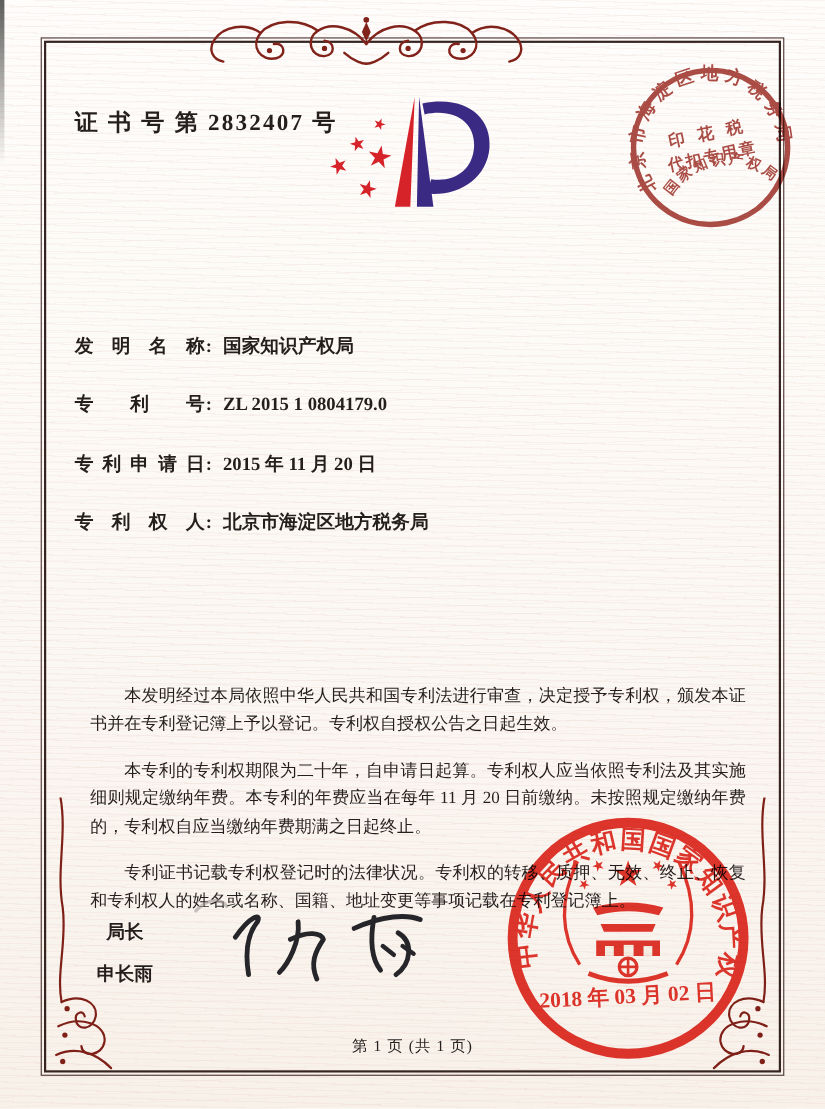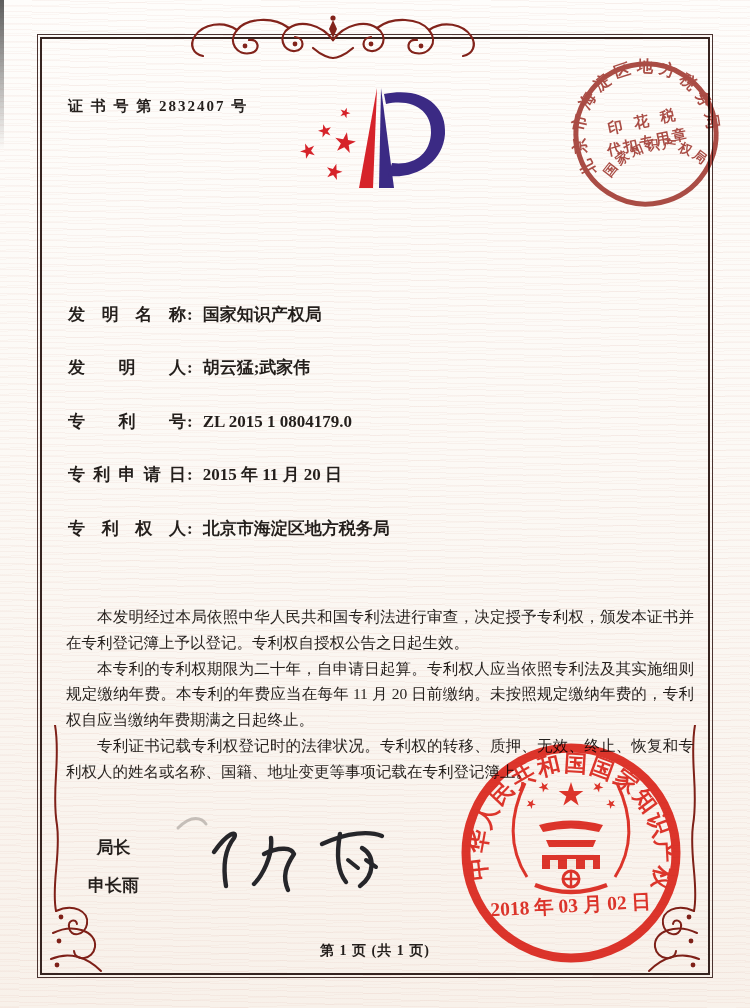--- a/index.html
+++ b/index.html
@@ -14,35 +14,35 @@
       repeating-linear-gradient(1.5deg, rgba(214,158,148,0.10) 0 1px, rgba(255,255,255,0) 1px 6px),
       repeating-linear-gradient(-2deg, rgba(224,186,172,0.09) 0 1px, rgba(255,255,255,0) 1px 9px);
   }
   .scan-edge{position:absolute;left:0;top:0;width:4px;height:150px;
     background:linear-gradient(180deg,rgba(40,40,40,.75),rgba(40,40,40,0));}
   .frame-outer{position:absolute;top:34px;left:37px;right:37px;bottom:30px;border:1px solid #4a3330;}
   .frame-inner{position:absolute;inset:2px;border:2px solid #362420;}
   .ornament-top{position:absolute;left:178px;top:12px;}
   .corner-bl{position:absolute;left:43px;bottom:33px;}
   .corner-br{position:absolute;right:43px;bottom:33px;transform:scaleX(-1);}
-  .cert-no{position:absolute;left:68px;top:97px;font-size:15px;font-weight:600;letter-spacing:2px;}
+  .cert-no{position:absolute;left:68px;top:97px;font-size:21px;font-weight:600;letter-spacing:2px;}
   .logo{position:absolute;left:282px;top:84px;}
   .title{position:absolute;left:0;right:0;top:201px;text-align:center;
     font-size:37px;font-weight:700;letter-spacing:9px;}
   .fields{position:absolute;left:68px;top:303px;font-size:17px;font-weight:600;}
   .field-row{height:27px;margin-bottom:26.4px;white-space:nowrap;}
   .field-label{display:inline-block;width:118px;text-align:justify;text-align-last:justify;word-break:keep-all;}
   .field-colon{display:inline-block;margin:0 10px 0 1px;}
   .body-text{position:absolute;left:66px;width:628px;top:604px;
     font-size:15.5px;line-height:25.8px;font-weight:500;text-align:justify;}
-  .body-text p{margin:0;text-indent:2em;}
+  .body-text p{margin:16px;text-indent:2em;}
   .officer{position:absolute;left:88px;top:836px;font-size:17px;font-weight:600;}
   .officer-line{margin-bottom:15px;text-align:center;}
   .sig{position:absolute;left:170px;top:806px;}
-  .footer{position:absolute;left:0;right:0;top:942px;text-align:center;font-size:14px;letter-spacing:1px;font-weight:bold;}
+  .footer{position:absolute;left:0;right:0;top:942px;text-align:center;font-size:14px;letter-spacing:1px;}
   .seal-main{position:absolute;left:449px;top:731px;mix-blend-mode:multiply;opacity:.92;}
   .seal-tax{position:absolute;left:558px;top:46px;mix-blend-mode:multiply;opacity:.85;}
 </style>
 </head>
 <body>
 
 <div class="page">
   <div class="texture"></div>
   <div class="scan-edge"></div>
 
@@ -107,23 +107,20 @@
       <use href="#star5" transform="translate(63,59) scale(11) rotate(10)"></use>
       <use href="#star5" transform="translate(26,67) scale(8) rotate(-22)"></use>
       <use href="#star5" transform="translate(52,88) scale(8.5) rotate(16)"></use>
     </g>
   </svg>
 
 
   <div class="fields">
     <div class="field-row">
       <span class="field-label">发明名称</span><span class="field-colon">:</span><span class="field-value">国家知识产权局</span>
-    </div>
-    <div class="field-row">
-      <span class="field-label">发明人</span><span class="field-colon">:</span><span class="field-value">胡云猛;武家伟</span>
     </div>
     <div class="field-row">
       <span class="field-label">专利号</span><span class="field-colon">:</span><span class="field-value">ZL 2015 1 0804179.0</span>
     </div>
     <div class="field-row">
       <span class="field-label">专利申请日</span><span class="field-colon">:</span><span class="field-value">2015 年 11 月 20 日</span>
     </div>
     <div class="field-row">
       <span class="field-label">专利权人</span><span class="field-colon">:</span><span class="field-value">北京市海淀区地方税务局</span>
     </div>

